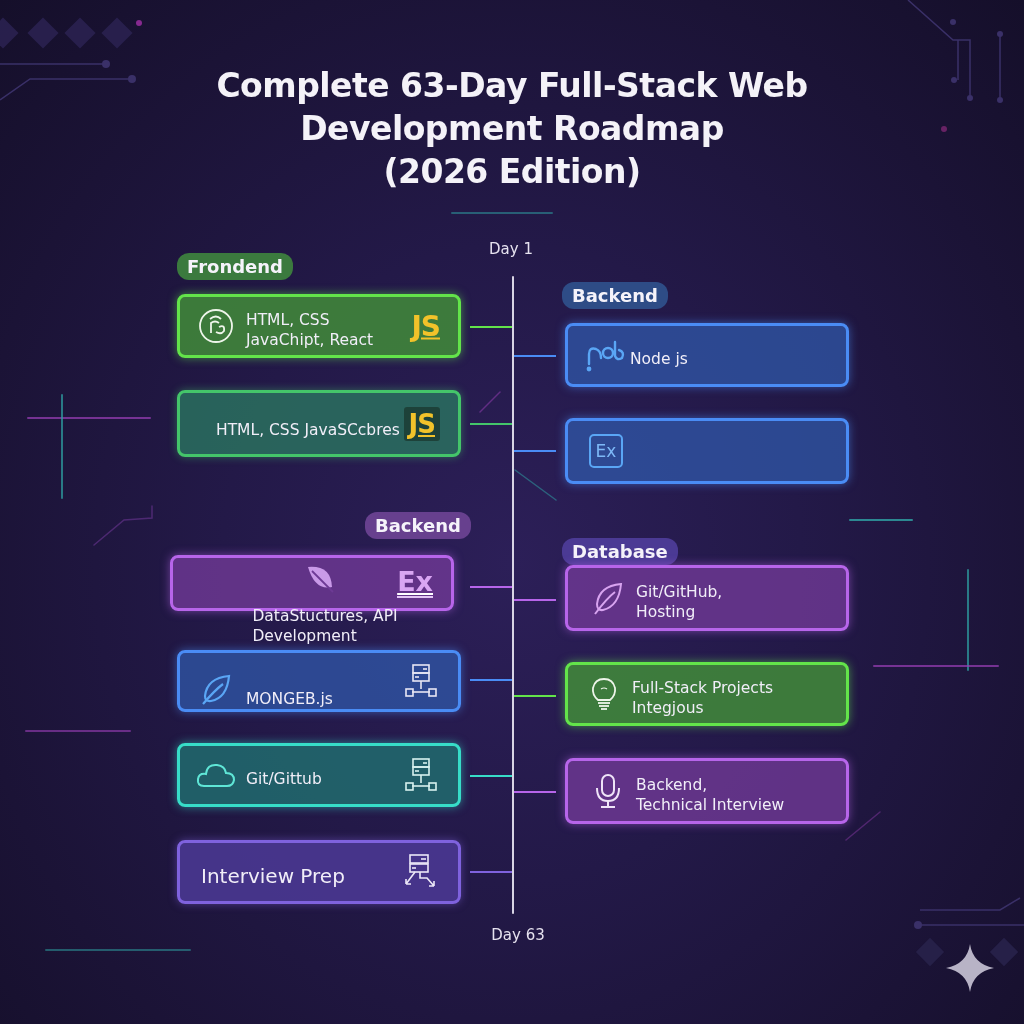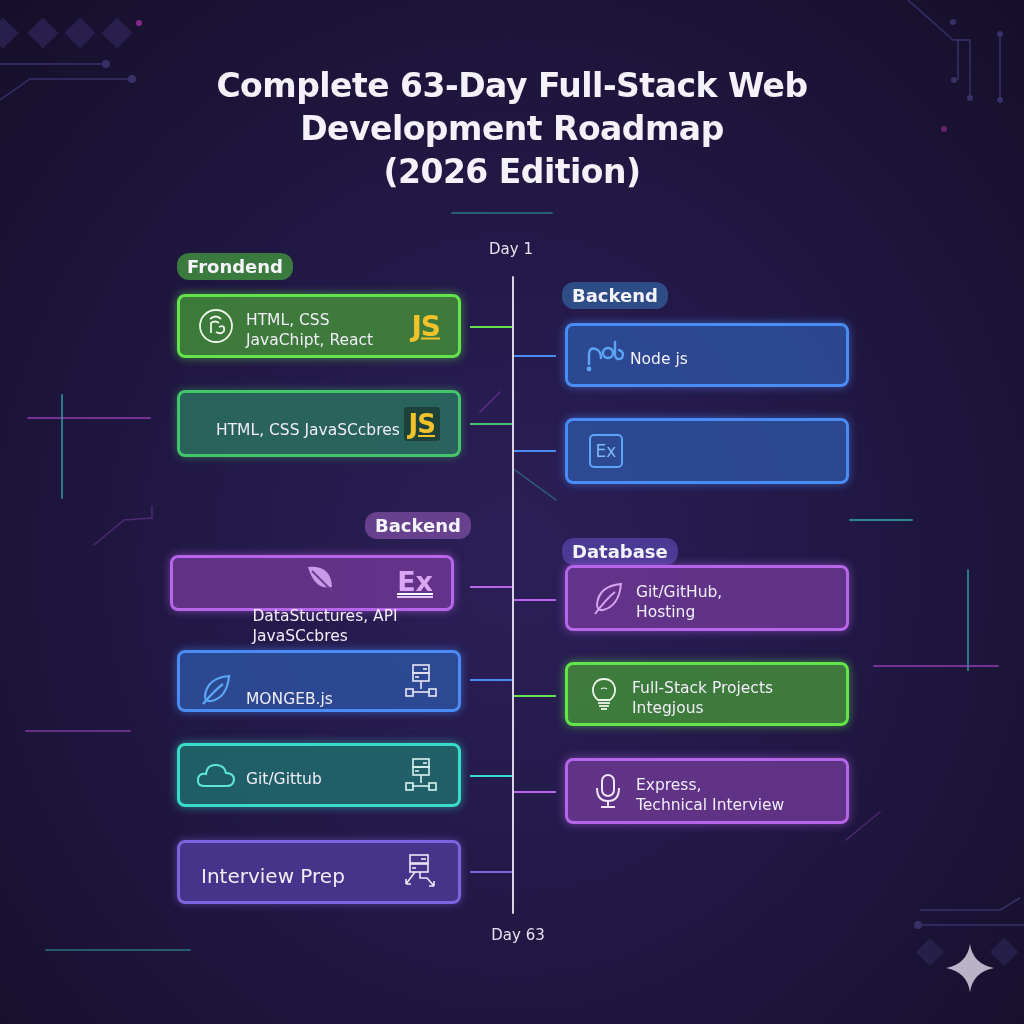--- a/index.html
+++ b/index.html
@@ -157,21 +157,21 @@
 
 <div class="card p" style="left:170px; top:555px; width:284px; height:56px;flex-direction:column;">
   <span class="ico">
     <svg width="34" height="34" viewBox="0 0 34 34">
       <path d="M5 6 Q28 4 29 26 Q12 30 5 6 Z" fill="#c99ae8"></path>
       <path d="M9 10 L30 31" stroke="#6d3a95" stroke-width="1.8"></path>
     </svg>
   </span>
   <span class="txt">
     <div>DataStuctures, API</div>
-    <div>JavaSCcbres</div>
+    <div>Development</div>
   </span>
   <span class="right-ico">
     <span style="font-family:'DejaVu Sans',sans-serif; font-weight:bold; font-size:27px; color:#d9a6f3; border-bottom:2px solid #e2c5f5; line-height:28px;">Ex</span>
   </span>
 </div>
 
 <div class="card b" style="left:177px; top:650px; width:284px; height:62px;align-items:flex-end;">
   <span class="ico">
     <svg width="34" height="34" viewBox="0 0 34 34" fill="none" stroke="#5aa6f5" stroke-width="2.2">
       <path d="M30 4 Q8 6 6 24 Q6 30 12 29 Q28 26 30 4 Z"></path>
@@ -286,20 +286,20 @@
 <div class="card p" style="left:565px; top:758px; width:284px; height:66px; padding-left:20px;">
   <span class="ico">
     <svg width="28" height="38" viewBox="0 0 28 38" fill="none" stroke="#efe4f8" stroke-width="2">
       <rect x="8" y="3" width="12" height="21" rx="6"></rect>
       <path d="M3 16 Q3 29 14 29 Q25 29 25 16"></path>
       <line x1="14" y1="29" x2="14" y2="35"></line>
         <line x1="7" y1="35" x2="21" y2="35"></line>
     </svg>
   </span>
   <span class="txt" style="margin-left:8px;">
-    <div>Express,</div>
+    <div>Backend,</div>
     <div>Technical Interview</div>
   </span>
 </div>
 
 <svg class="sparkle" viewBox="0 0 52 52">
   <path d="M26 2 Q29 22 50 26 Q29 30 26 50 Q23 30 2 26 Q23 22 26 2 Z" fill="#b8b3c6"></path>
 </svg>
 
 </body></html>

